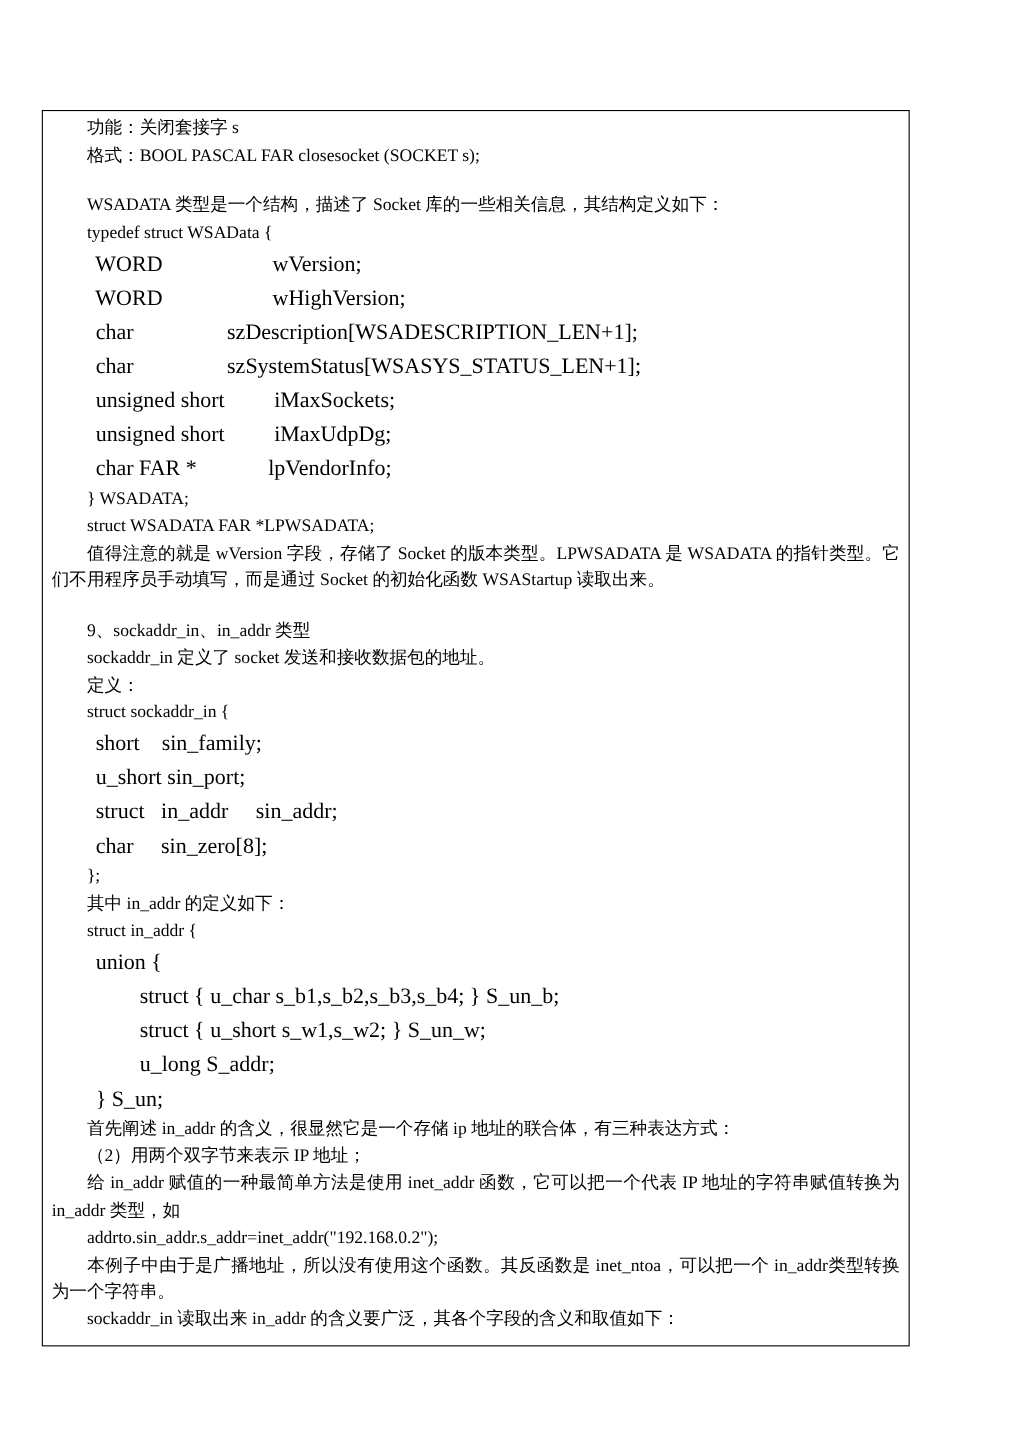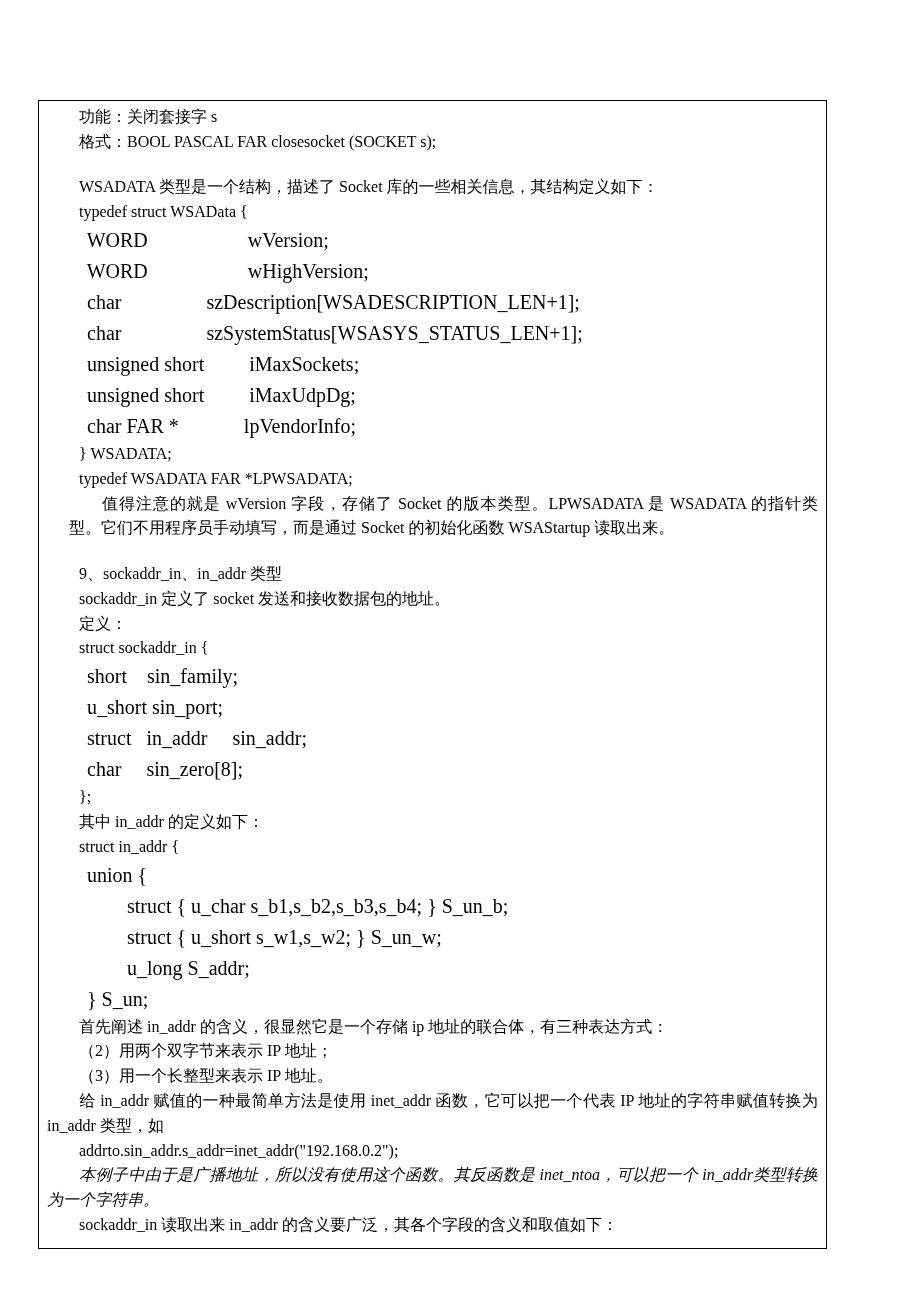--- a/index.html
+++ b/index.html
@@ -47,22 +47,22 @@
     <div class="indent1">WSADATA 类型是一个结构，描述了 Socket 库的一些相关信息，其结构定义如下：</div>
     <div class="indent1">typedef struct WSAData {</div>
     <pre class="codeblock">        WORD                    wVersion;
         WORD                    wHighVersion;
         char                 szDescription[WSADESCRIPTION_LEN+1];
         char                 szSystemStatus[WSASYS_STATUS_LEN+1];
         unsigned short         iMaxSockets;
         unsigned short         iMaxUdpDg;
         char FAR *             lpVendorInfo;</pre>
     <div class="indent1">} WSADATA;</div>
-    <div class="indent1">typedef WSADATA FAR *LPWSADATA;</div>
-    <div style="text-align: justify; margin-left: 22px;">
+    <div class="indent1">struct WSADATA FAR *LPWSADATA;</div>
+    <div style="text-align: justify;">
       <span style="display:inline-block; width:2em;"></span><span>值得注意的就是 wVersion 字段，存储了 Socket 的版本类型。LPWSADATA 是 WSADATA 的指针类型。它们不用程序员手动填写，而是通过 Socket 的初始化函数 WSAStartup 读取出来。</span>
     </div>
 
     <div class="blank"></div>
 
     <div class="indent1">9、sockaddr_in、in_addr 类型</div>
     <div class="indent1">sockaddr_in 定义了 socket 发送和接收数据包的地址。</div>
     <div class="indent1">定义：</div>
     <div class="indent1">struct sockaddr_in {</div>
     <pre class="codeblock">        short    sin_family;
@@ -72,24 +72,23 @@
     <div class="indent1">};</div>
     <div class="indent1">其中 in_addr 的定义如下：</div>
     <div class="indent1">struct in_addr {</div>
     <pre class="codeblock">        union {
                 struct { u_char s_b1,s_b2,s_b3,s_b4; } S_un_b;
                 struct { u_short s_w1,s_w2; } S_un_w;
                 u_long S_addr;
         } S_un;</pre>
     <div class="indent1">首先阐述 in_addr 的含义，很显然它是一个存储 ip 地址的联合体，有三种表达方式：</div>
     <div class="indent1">（2）用两个双字节来表示 IP 地址；</div>
-    <div class="indent1">（3）用一个长整型来表示 IP 地址。</div>
     <div style="text-align: justify;">
       <span style="display:inline-block; width:2em;"></span><span>给 in_addr 赋值的一种最简单方法是使用 inet_addr 函数，它可以把一个代表 IP 地址的字符串赋值转换为 in_addr 类型，如</span>
     </div>
     <div class="indent1">addrto.sin_addr.s_addr=inet_addr("192.168.0.2");</div>
-    <div style="text-align: justify; font-style: italic;">
+    <div style="text-align: justify;">
       <span style="display:inline-block; width:2em;"></span><span>本例子中由于是广播地址，所以没有使用这个函数。其反函数是 inet_ntoa，可以把一个 in_addr类型转换为一个字符串。</span>
     </div>
     <div class="indent1">sockaddr_in 读取出来 in_addr 的含义要广泛，其各个字段的含义和取值如下：</div>
 
   </div>
 </div>
 
 </body></html>

